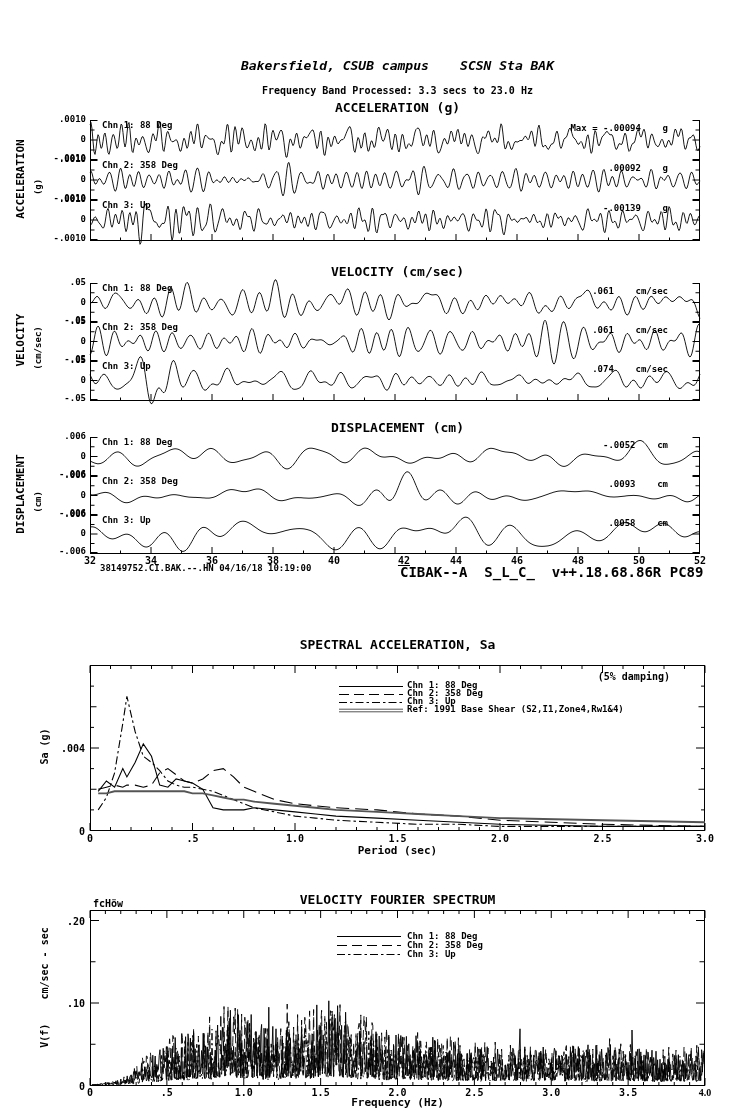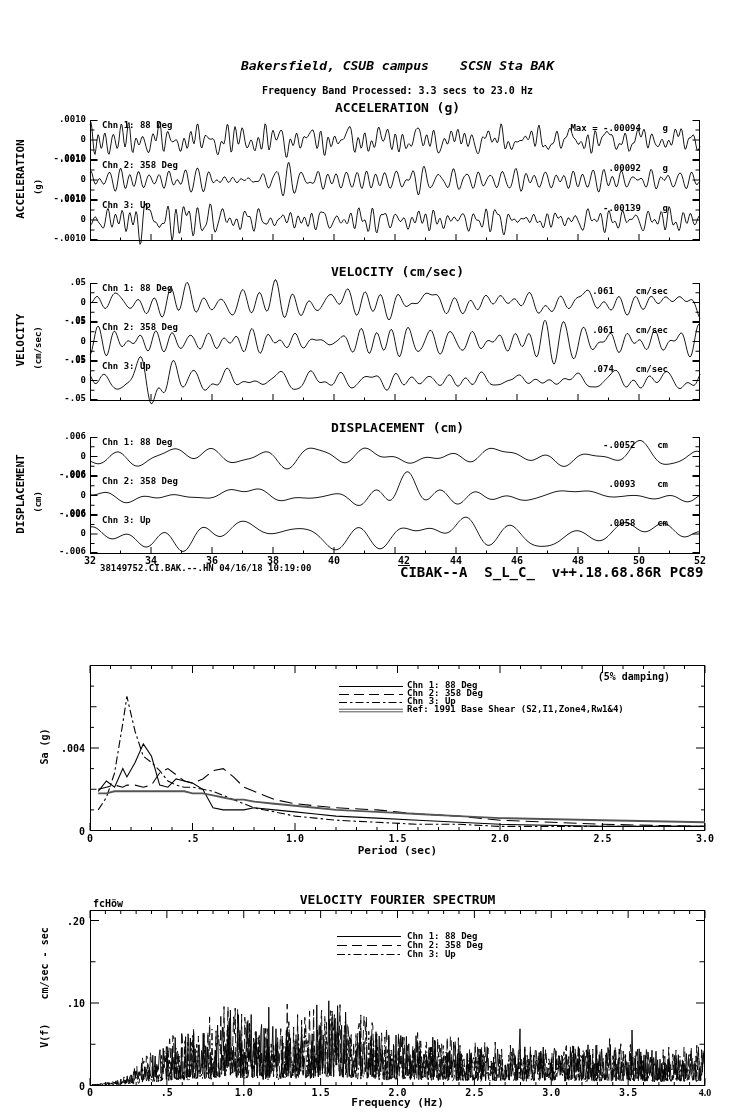--- a/index.html
+++ b/index.html
@@ -26,20 +26,21 @@
 </head>
 <body>
 
 <div class="page" id="page">
   <div class="t hdr1 ctr">Bakersfield, CSUB campus    SCSN Sta BAK</div>
   <div class="t hdr3 ctr">Frequency Band Processed: 3.3 secs to 23.0 Hz</div>
 
   <div class="t ts-footer-left">38149752.CI.BAK.--.HN 04/16/18 10:19:00</div>
   <div class="t ts-footer-right">CIBAK--A  S_L_C_  v++.18.68.86R PC89</div>
 
+  <div class="t sa-title ctr">SPECTRAL ACCELERATION, Sa</div>
   <div class="t sa-damping">(5% damping)</div>
   <div class="t sa-xlabel ctr">Period (sec)</div>
   <div class="t sa-ylabel">Sa (g)</div>
 
   <div class="t fs-title ctr">VELOCITY FOURIER SPECTRUM</div>
   <div class="t fs-corner">fcHöw</div>
   <div class="t fs-xlabel ctr">Frequency (Hz)</div>
   <div class="t fs-ylabel">V(f)    cm/sec - sec</div>
 <div class="t" style="left: 90px; top: 101px; width: 615px; text-align: center; font-size: 13px;">ACCELERATION (g)</div>
     <div class="t" style="left: -49px; top: 173px; width: 140px; text-align: center; font-size: 11px; transform: rotate(-90deg);">ACCELERATION</div>

